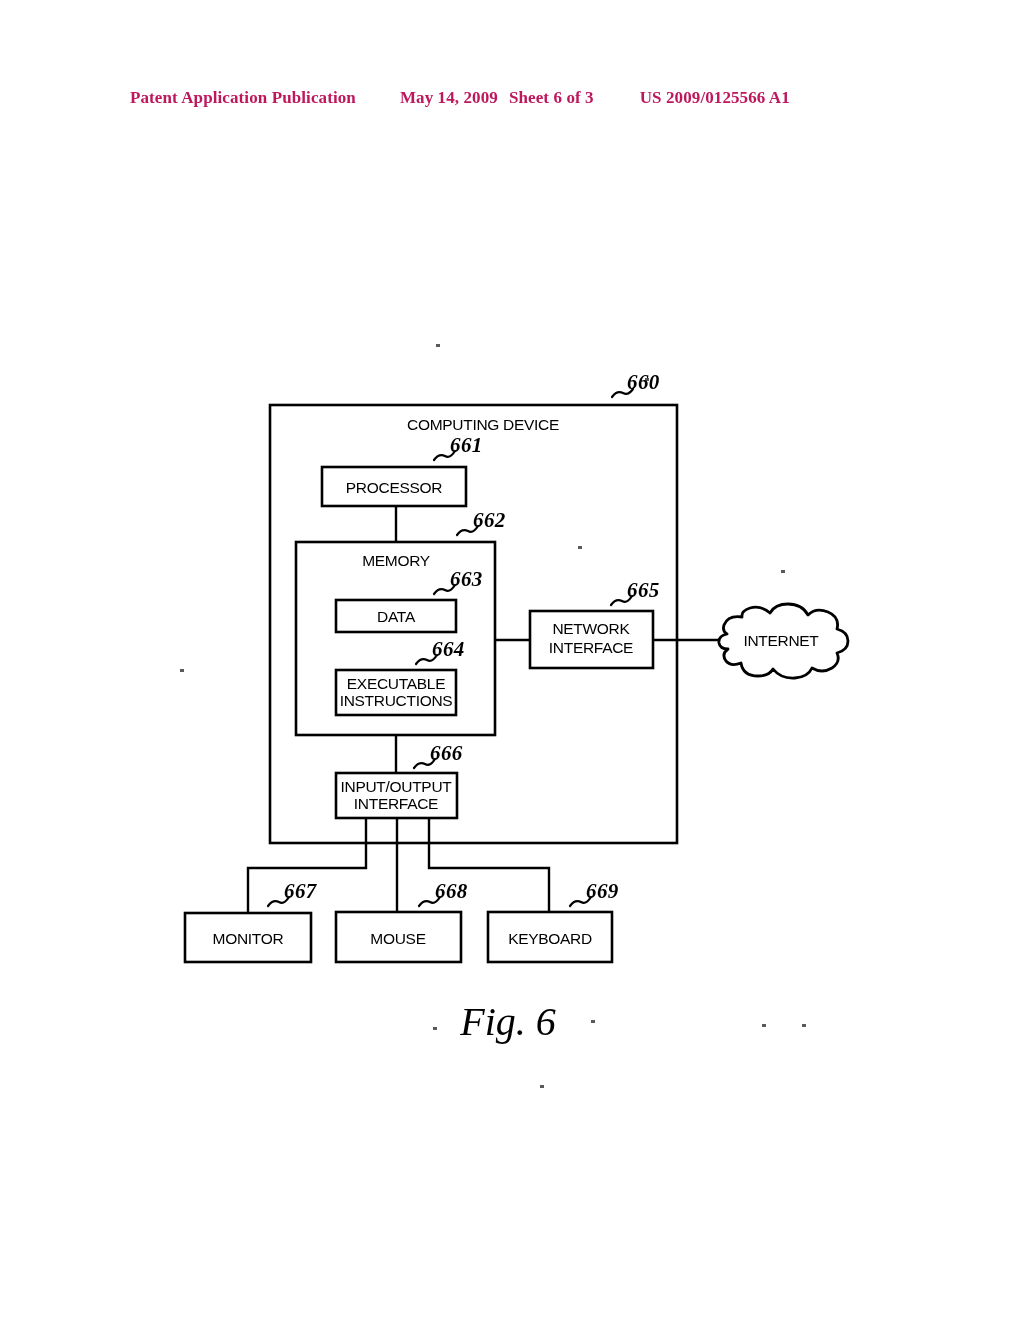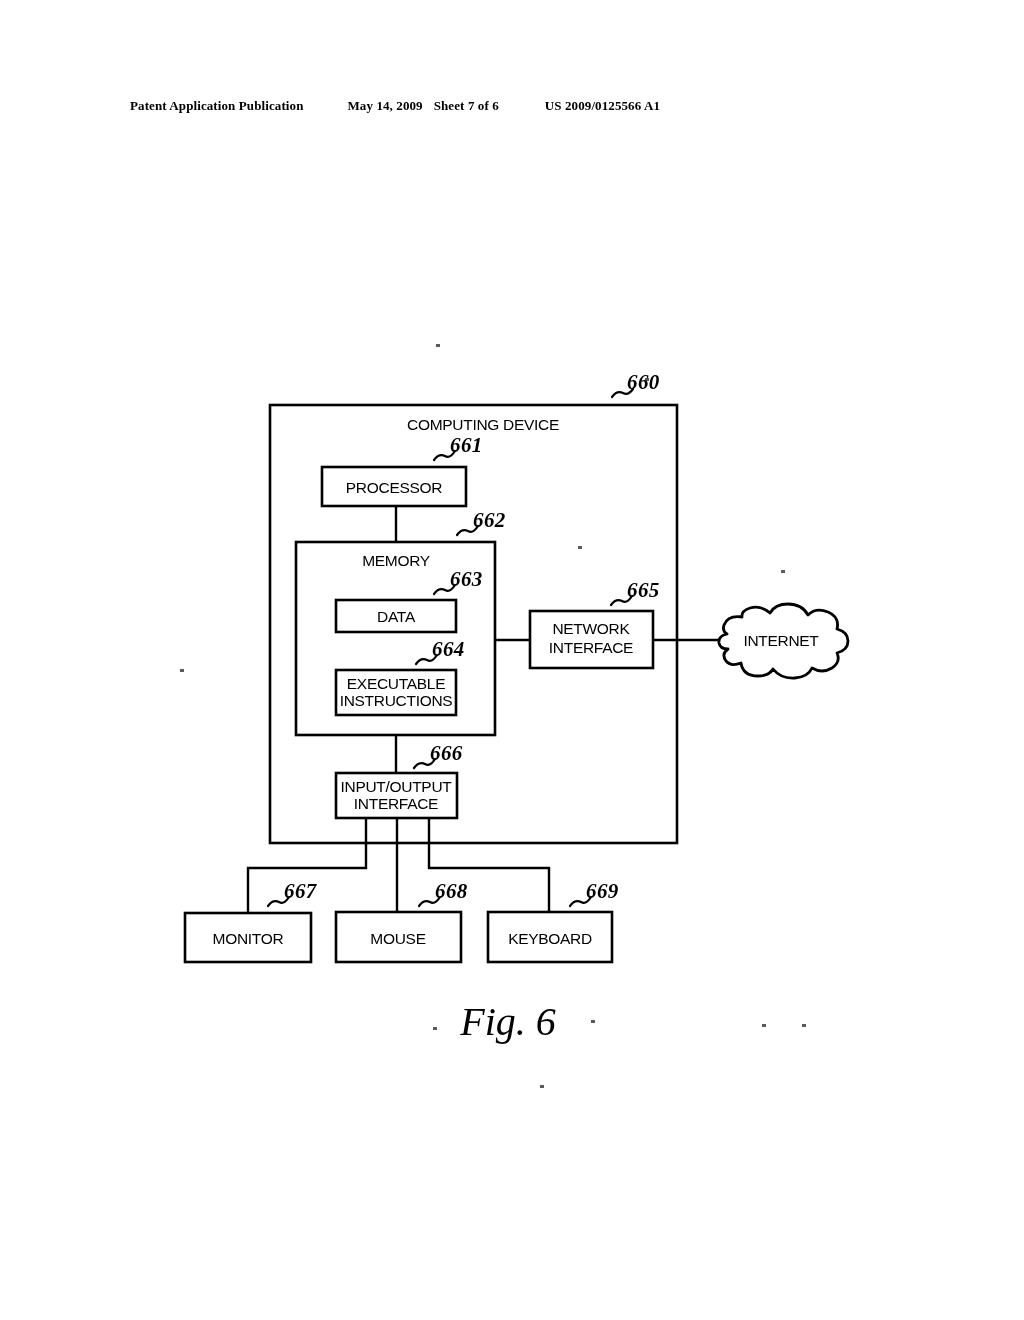--- a/index.html
+++ b/index.html
@@ -20,25 +20,25 @@
     background: #ffffff;
   }
   
   .pub-header {
     position: absolute;
     top: 88px;
     left: 130px;
     width: 764px;
     height: 26px;
     display: flex;
-    align-items: flex-end;
+    align-items: flex-start;
     font-family: "Liberation Serif", serif;
     font-weight: bold;
-    font-size: 13px;
-    color: #000000;
+    font-size: 17px;
+    color: #be185d;
     letter-spacing: 0.1px;
     white-space: nowrap;
   }
   .hdr-pub      { }
   .hdr-date     { margin-left: 44px; }
   .hdr-sheet    { margin-left: 11px; }
   .hdr-patno    { margin-left: 46px; }
 
   
   .figure-wrap {
@@ -114,21 +114,21 @@
   .speck { fill: #5a5a5a; }
 </style>
 </head>
 <body>
 
 <div class="page">
 
   <div class="pub-header">
     <span class="hdr-pub">Patent Application Publication</span>
     <span class="hdr-date">May 14, 2009</span>
-    <span class="hdr-sheet">Sheet 7 of 6</span>
+    <span class="hdr-sheet">Sheet 6 of 3</span>
     <span class="hdr-patno">US 2009/0125566 A1</span>
   </div>
 
   <div class="figure-wrap">
     <svg class="diagram" viewBox="0 0 1024 1320" xmlns="http://www.w3.org/2000/svg">
 
       <rect class="speck" x="436" y="344" width="4" height="3"></rect>
       <rect class="speck" x="645" y="378" width="4" height="3"></rect>
       <rect class="speck" x="578" y="546" width="4" height="3"></rect>
       <rect class="speck" x="781" y="570" width="4" height="3"></rect>

